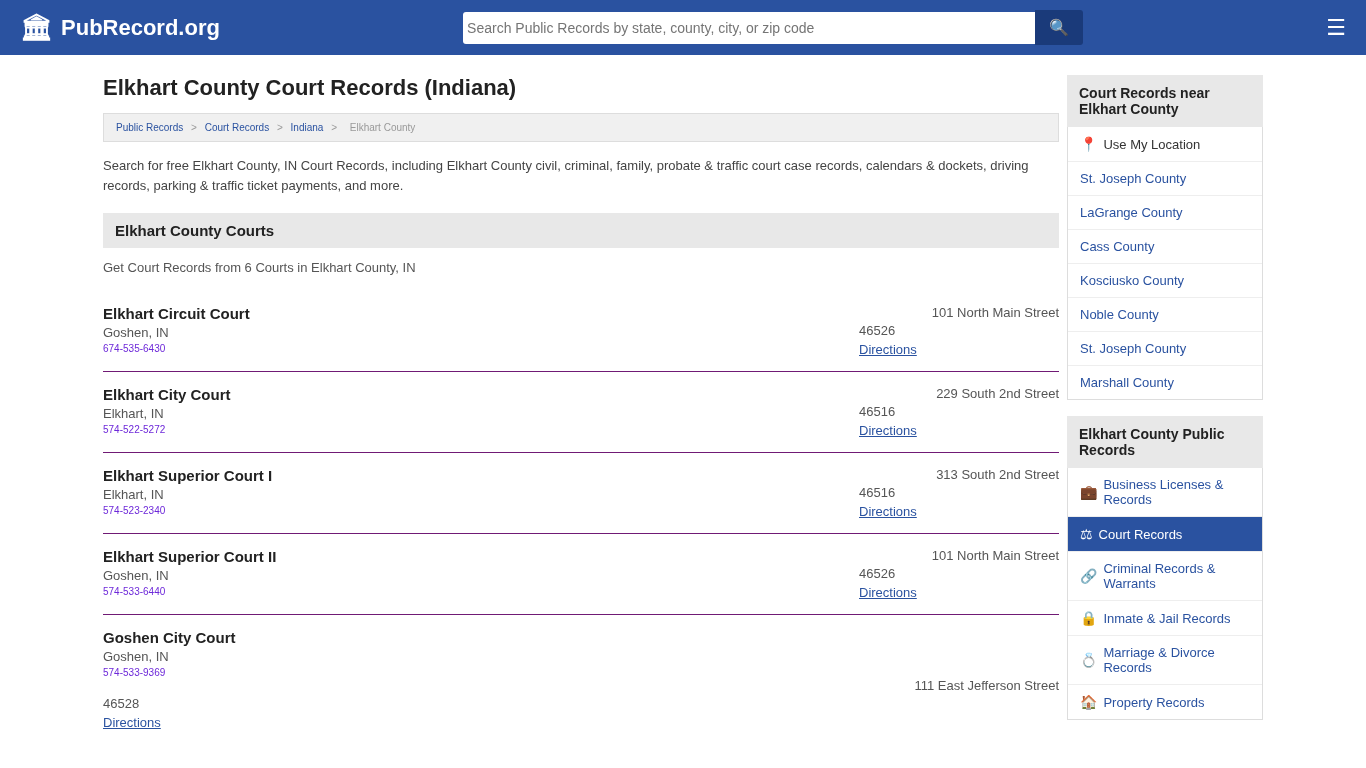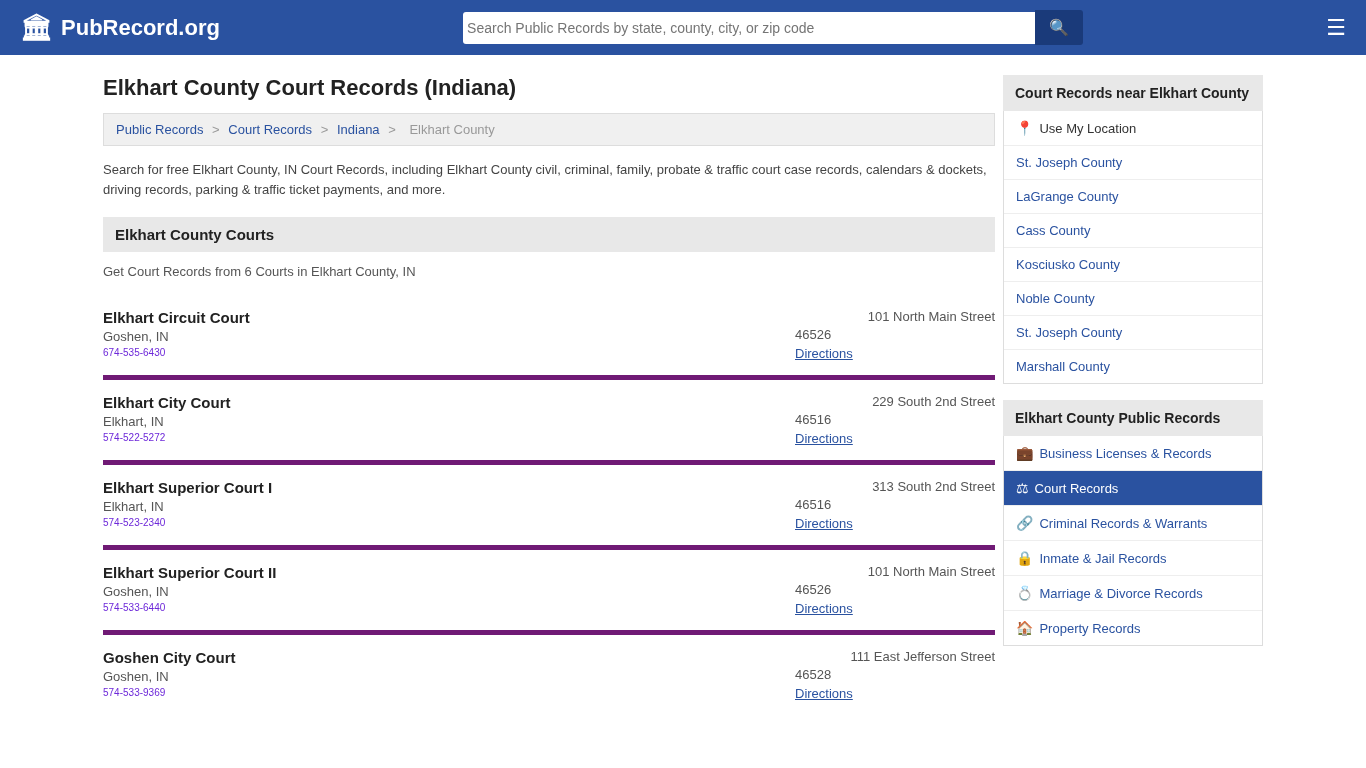--- a/index.html
+++ b/index.html
@@ -70,21 +70,21 @@
     }
     .page-title {
       font-size: 22px;
       font-weight: bold;
       color: #222;
       margin-bottom: 12px;
     }
     .breadcrumb {
       background: #f0f0f0;
       padding: 8px 12px;
-      font-size: 13px;
+      font-size: 10px;
       color: #555;
       margin-bottom: 14px;
       border: 1px solid #ddd;
     }
     .breadcrumb a {
       color: #2a52a0;
       text-decoration: none;
     }
     .breadcrumb span {
       margin: 0 5px;
@@ -108,24 +108,25 @@
       font-size: 13px;
       color: #555;
       margin-bottom: 16px;
     }
 
     
     .court-entry {
       display: flex;
       justify-content: space-between;
       padding: 14px 0;
-      border-bottom: 5px solid #701a75;
+      border-bottom: 1px solid #701a75;
     }
     .court-entry:last-child {
       border-bottom: none;
+      flex-direction: column;
     }
     .court-left {}
     .court-name {
       font-size: 15px;
       font-weight: bold;
       color: #222;
       margin-bottom: 3px;
     }
     .court-city {
       font-size: 13px;
@@ -153,21 +154,21 @@
     }
     .directions-link {
       font-size: 13px;
       color: #2a52a0;
       text-decoration: underline;
       cursor: pointer;
     }
 
     
     .sidebar {
-      width: 260px;
+      width: 196px;
       flex-shrink: 0;
     }
     .sidebar-section-title {
       background: #e8e8e8;
       padding: 10px 12px;
       font-size: 14px;
       font-weight: bold;
       color: #222;
       margin-bottom: 0;
     }

